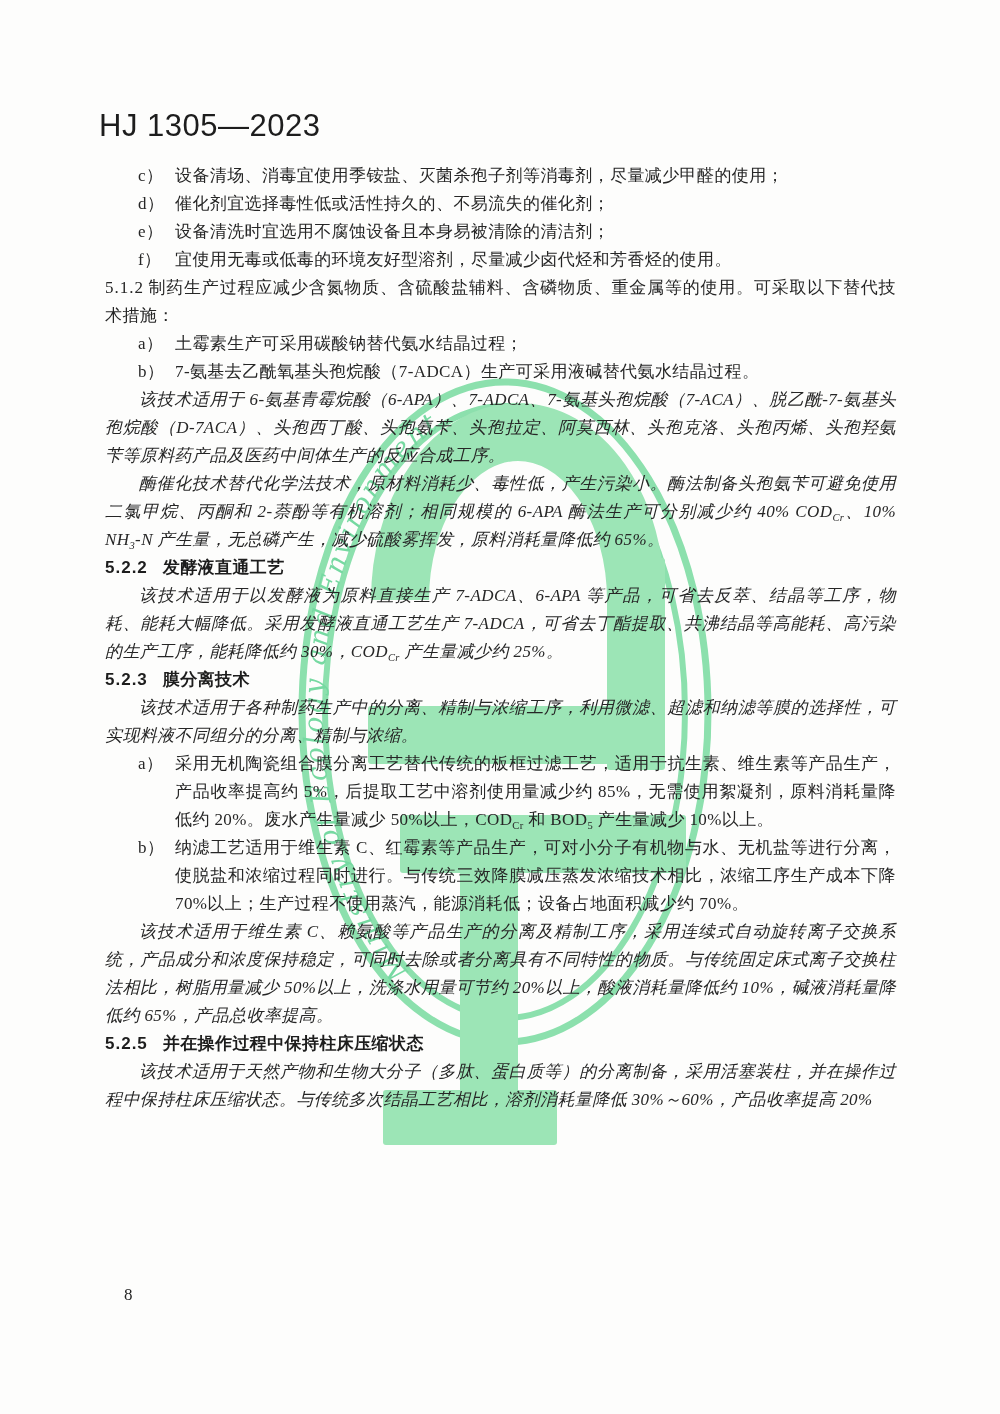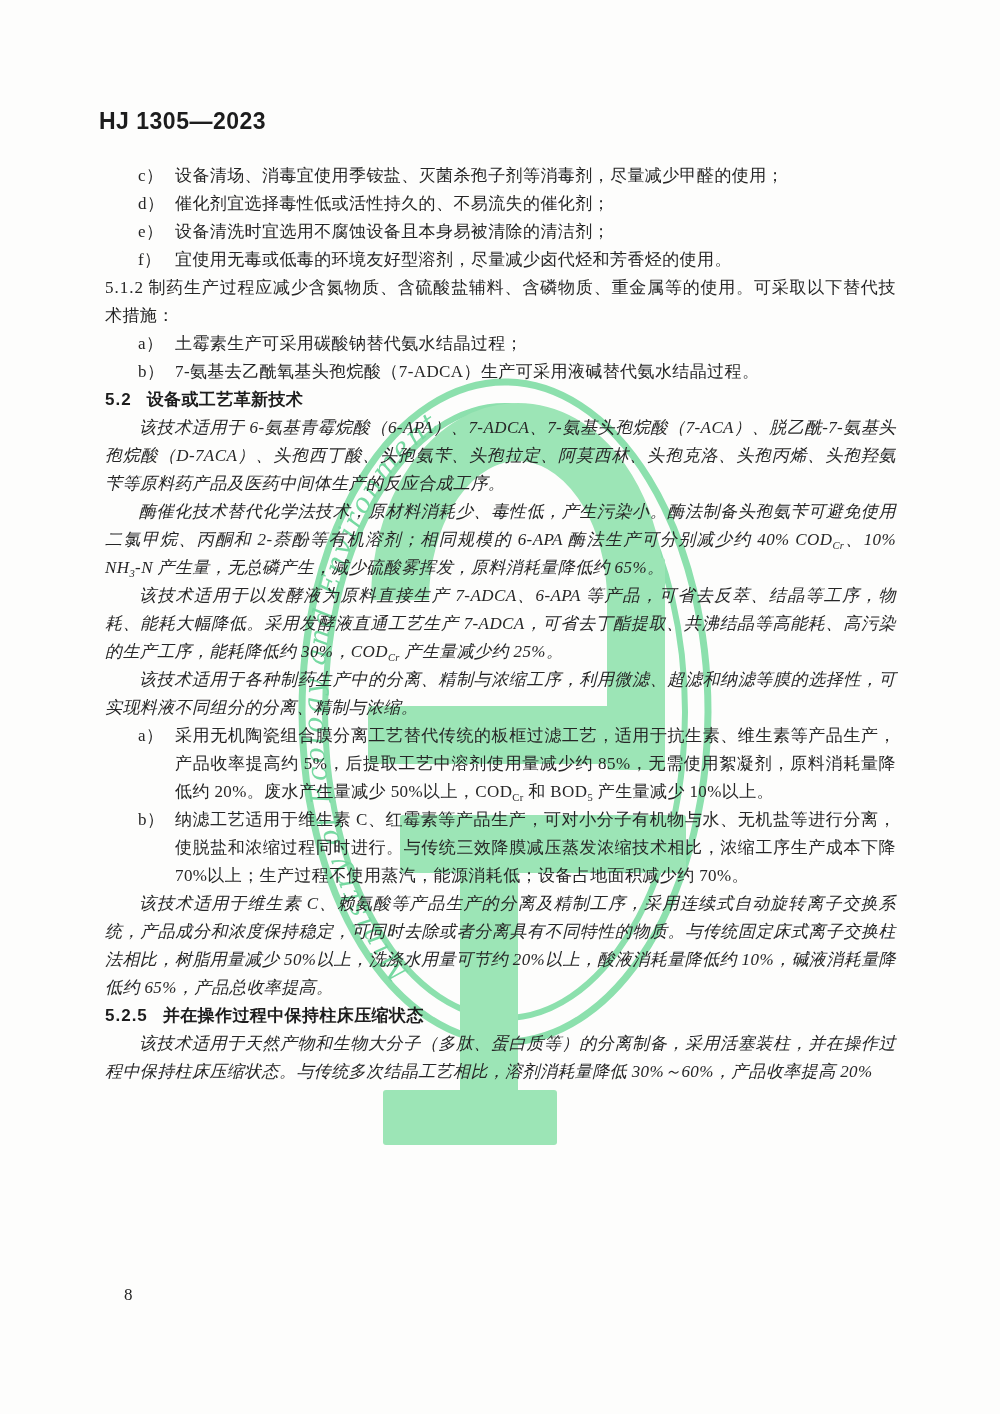--- a/index.html
+++ b/index.html
@@ -8,21 +8,21 @@
     width:1000px;height:1414px;
     margin:0 auto;
     background:#fdfdfc;
     overflow:hidden;
     font-family:"Liberation Serif","DejaVu Serif",serif;
     color:#262626;
   }
   .doc-number{
     position:absolute;left:99px;top:108px;
     font-family:"Liberation Sans","DejaVu Sans",sans-serif;
-    font-weight:bold;font-size:23px;letter-spacing:0.5px;color:#1d1d1d;
+    font-weight:normal;font-size:31px;letter-spacing:0.5px;color:#1d1d1d;
     z-index:2;
   }
   .watermark{
     position:absolute;left:0;top:0;width:1000px;height:1414px;
     z-index:0;opacity:0.85;
   }
   .content{
     position:absolute;left:105px;top:162px;width:791px;z-index:1;
   }
   .content p{margin:0;font-size:17px;line-height:28px;text-align:justify;letter-spacing:0.4px;}
@@ -71,24 +71,25 @@
   <div class="doc-number">HJ 1305—2023</div>
 
   <div class="content">
       <p class="item"><span class="ilabel">c）</span>设备清场、消毒宜使用季铵盐、灭菌杀孢子剂等消毒剂，尽量减少甲醛的使用；</p>
       <p class="item"><span class="ilabel">d）</span>催化剂宜选择毒性低或活性持久的、不易流失的催化剂；</p>
       <p class="item"><span class="ilabel">e）</span>设备清洗时宜选用不腐蚀设备且本身易被清除的清洁剂；</p>
       <p class="item"><span class="ilabel">f）</span>宜使用无毒或低毒的环境友好型溶剂，尽量减少卤代烃和芳香烃的使用。</p>
       <p class="clause"><span class="cnum">5.1.2</span>制药生产过程应减少含氮物质、含硫酸盐辅料、含磷物质、重金属等的使用。可采取以下替代技术措施：</p>
       <p class="item"><span class="ilabel">a）</span>土霉素生产可采用碳酸钠替代氨水结晶过程；</p>
       <p class="item"><span class="ilabel">b）</span>7-氨基去乙酰氧基头孢烷酸（7-ADCA）生产可采用液碱替代氨水结晶过程。</p>
-      <p class="heading"><span class="hnum">5.2</span><span>设备或工艺革新技术</span></p>
       <p class="para">该技术适用于 6-氨基青霉烷酸（6-APA）、7-ADCA、7-氨基头孢烷酸（7-ACA）、脱乙酰-7-氨基头孢烷酸（D-7ACA）、头孢西丁酸、头孢氨苄、头孢拉定、阿莫西林、头孢克洛、头孢丙烯、头孢羟氨苄等原料药产品及医药中间体生产的反应合成工序。</p>
       <p class="para">酶催化技术替代化学法技术，原材料消耗少、毒性低，产生污染小。酶法制备头孢氨苄可避免使用二氯甲烷、丙酮和 2-萘酚等有机溶剂；相同规模的 6-APA 酶法生产可分别减少约 40% COD<sub>Cr</sub>、10% NH<sub>3</sub>-N 产生量，无总磷产生，减少硫酸雾挥发，原料消耗量降低约 65%。</p>
+      <p class="heading"><span class="hnum">5.2.2</span><span>发酵液直通工艺</span></p>
       <p class="para">该技术适用于以发酵液为原料直接生产 7-ADCA、6-APA 等产品，可省去反萃、结晶等工序，物耗、能耗大幅降低。采用发酵液直通工艺生产 7-ADCA，可省去丁酯提取、共沸结晶等高能耗、高污染的生产工序，能耗降低约 30%，COD<sub>Cr</sub> 产生量减少约 25%。</p>
+      <p class="heading"><span class="hnum">5.2.3</span><span>膜分离技术</span></p>
       <p class="para">该技术适用于各种制药生产中的分离、精制与浓缩工序，利用微滤、超滤和纳滤等膜的选择性，可实现料液不同组分的分离、精制与浓缩。</p>
       <p class="item"><span class="ilabel">a）</span>采用无机陶瓷组合膜分离工艺替代传统的板框过滤工艺，适用于抗生素、维生素等产品生产，产品收率提高约 5%，后提取工艺中溶剂使用量减少约 85%，无需使用絮凝剂，原料消耗量降低约 20%。废水产生量减少 50%以上，COD<sub>Cr</sub> 和 BOD<sub>5</sub> 产生量减少 10%以上。</p>
       <p class="item"><span class="ilabel">b）</span>纳滤工艺适用于维生素 C、红霉素等产品生产，可对小分子有机物与水、无机盐等进行分离，使脱盐和浓缩过程同时进行。与传统三效降膜减压蒸发浓缩技术相比，浓缩工序生产成本下降 70%以上；生产过程不使用蒸汽，能源消耗低；设备占地面积减少约 70%。</p>
       <p class="para">该技术适用于维生素 C、赖氨酸等产品生产的分离及精制工序，采用连续式自动旋转离子交换系统，产品成分和浓度保持稳定，可同时去除或者分离具有不同特性的物质。与传统固定床式离子交换柱法相比，树脂用量减少 50%以上，洗涤水用量可节约 20%以上，酸液消耗量降低约 10%，碱液消耗量降低约 65%，产品总收率提高。</p>
       <p class="heading"><span class="hnum">5.2.5</span><span>并在操作过程中保持柱床压缩状态</span></p>
       <p class="para">该技术适用于天然产物和生物大分子（多肽、蛋白质等）的分离制备，采用活塞装柱，并在操作过程中保持柱床压缩状态。与传统多次结晶工艺相比，溶剂消耗量降低 30%～60%，产品收率提高 20%</p>
     </div>
 
   <div class="page-number">8</div>
 </div>

